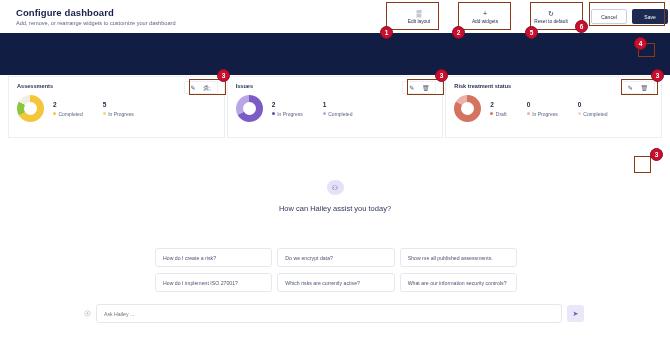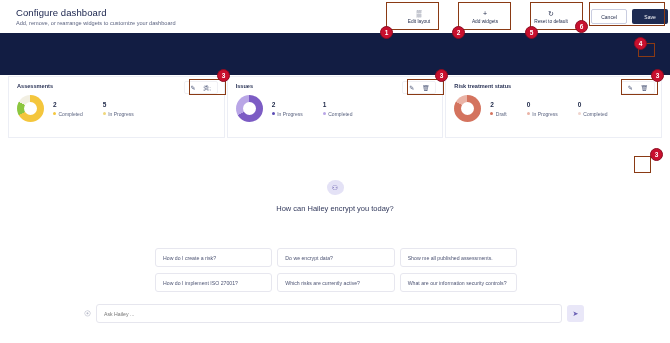--- a/index.html
+++ b/index.html
@@ -11,21 +11,21 @@
   }
   #root { position: relative; width: 670px; height: 343px; background: #fff; }
 
   
   .configbar {
     position: absolute; left: 8px; top: 0; width: 662px; height: 33px;
     background: #ffffff; display: flex; align-items: center;
     z-index: 5;
   }
   .cfg-left { padding-left: 8px; }
-  .cfg-title { font-size: 9.5px; font-weight: normal; color: #16204a; letter-spacing: .1px; }
+  .cfg-title { font-size: 9.5px; font-weight: bold; color: #16204a; letter-spacing: .1px; }
   .cfg-sub { font-size: 5.6px; color: #5c6480; margin-top: 2.5px; }
 
   .cfg-actions { position: absolute; right: 2px; top: 0; height: 33px; display: flex; align-items: center; }
 
   .tool-btn {
     width: 52px; height: 27px; background: #fff; border: 1px solid #ffffff;
     display: flex; flex-direction: column; align-items: center; justify-content: center;
     gap: 2px; cursor: pointer;
   }
   .tool-ico { font-size: 7px; color: #1d2747; line-height: 1; }
@@ -306,21 +306,21 @@
     </div>
 
   </div>
 
   <div class="assistant">
     <div class="bubble-wrap">
       <div class="bubble">
         <span class="bubble-ico">⚇</span>
       </div>
     </div>
-    <div class="assist-q">How can Hailey encrypt you today?</div>
+    <div class="assist-q">How can Hailey assist you today?</div>
   </div>
 
   <div class="chips">
     <div class="chip">How do I create a risk?</div>
     <div class="chip">Do we encrypt data?</div>
     <div class="chip">Show me all published assessments.</div>
     <div class="chip">How do I implement ISO 27001?</div>
     <div class="chip">Which risks are currently active?</div>
     <div class="chip">What are our information security controls?</div>
   </div>

